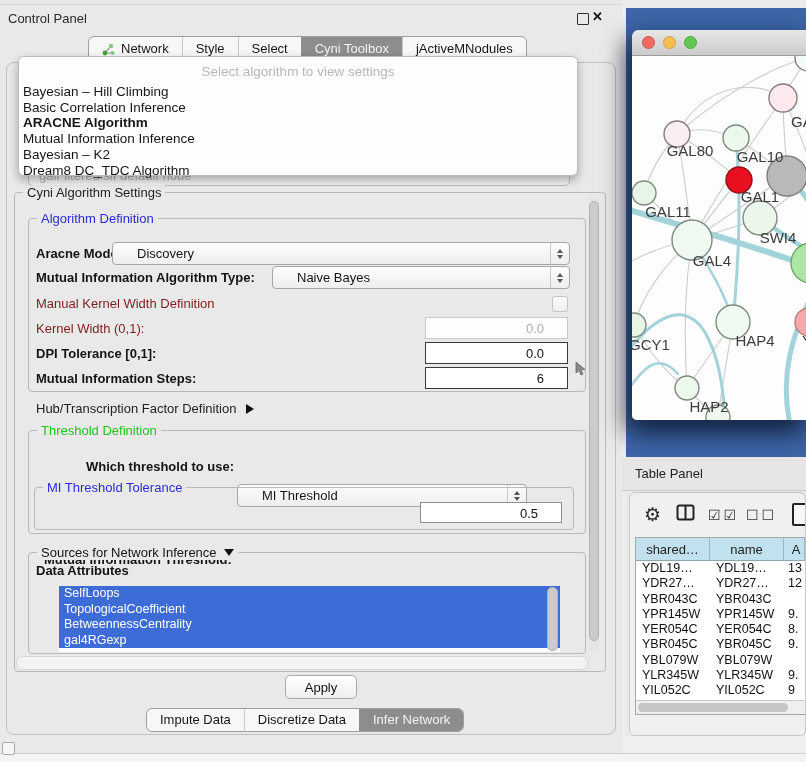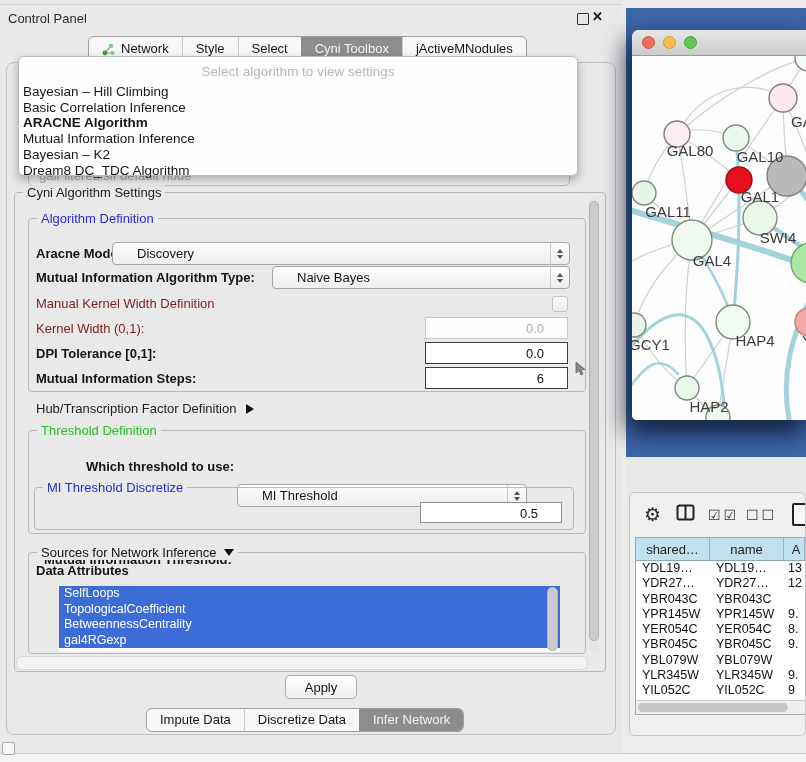--- a/index.html
+++ b/index.html
@@ -191,21 +191,21 @@
 
   <div class="abs groupbox" style="left:28px;top:430px;width:556px;height:102px;">
     <div class="grouplbl lbl-green">Threshold Definition</div>
   </div>
   <div class="abs blklbl" style="left:86px;top:459px;">Which threshold to use:</div>
   <div class="abs combo" style="left:237px;top:455px;width:290px;margin-top:29px;">
     <span class="val">MI Threshold</span>
     <span class="spin"></span>
   </div>
   <div class="abs groupbox" style="left:34px;top:487px;width:538px;height:41px;">
-    <div class="grouplbl lbl-blue">MI Threshold Discretize</div>
+    <div class="grouplbl lbl-blue">MI Threshold Tolerance</div>
   </div>
   <div class="abs blklbl" style="left:44px;top:506px;margin-top:46px;">Mutual Information Threshold:</div>
   <div class="abs field f-mid" style="left:420px;top:502px;width:142px;">0.5</div>
 
   <div class="abs groupbox" style="left:28px;top:552px;width:556px;height:100px;">
     <div class="grouplbl" style="color:#141414;">
       <span>Sources for Network Inference</span><span class="tri-down"></span>
     </div>
   </div>
   <div class="abs blklbl" style="left:36px;top:563px;">Data Attributes</div>
@@ -328,20 +328,23 @@
           <text x="80" y="210" text-anchor="middle">GAL4</text>
           <text x="-3" y="294" text-anchor="start">GCY1</text>
           <text x="123" y="290" text-anchor="middle">HAP4</text>
           <text x="170" y="290" text-anchor="start">Y</text>
           <text x="77" y="356" text-anchor="middle">HAP2</text>
         </g>
       </svg>
     </div>
   </div>
 
+  <div class="abs tp-bar">
+    <span>Table Panel</span>
+  </div>
   <div class="abs tp-body">
     <div class="tool gear">⚙</div>
     <div class="tool" style="left:46px;top:11px;">
       <svg width="19" height="17" viewBox="0 0 19 17">
         <rect x="1.5" y="1.5" width="16" height="14" rx="2" fill="none" stroke="#222" stroke-width="2"></rect>
         <line x1="9.5" y1="1.5" x2="9.5" y2="15.5" stroke="#222" stroke-width="2"></line>
       </svg>
     </div>
     <div class="tool chk">☑☑</div>
     <div class="tool unchk">☐☐</div>

